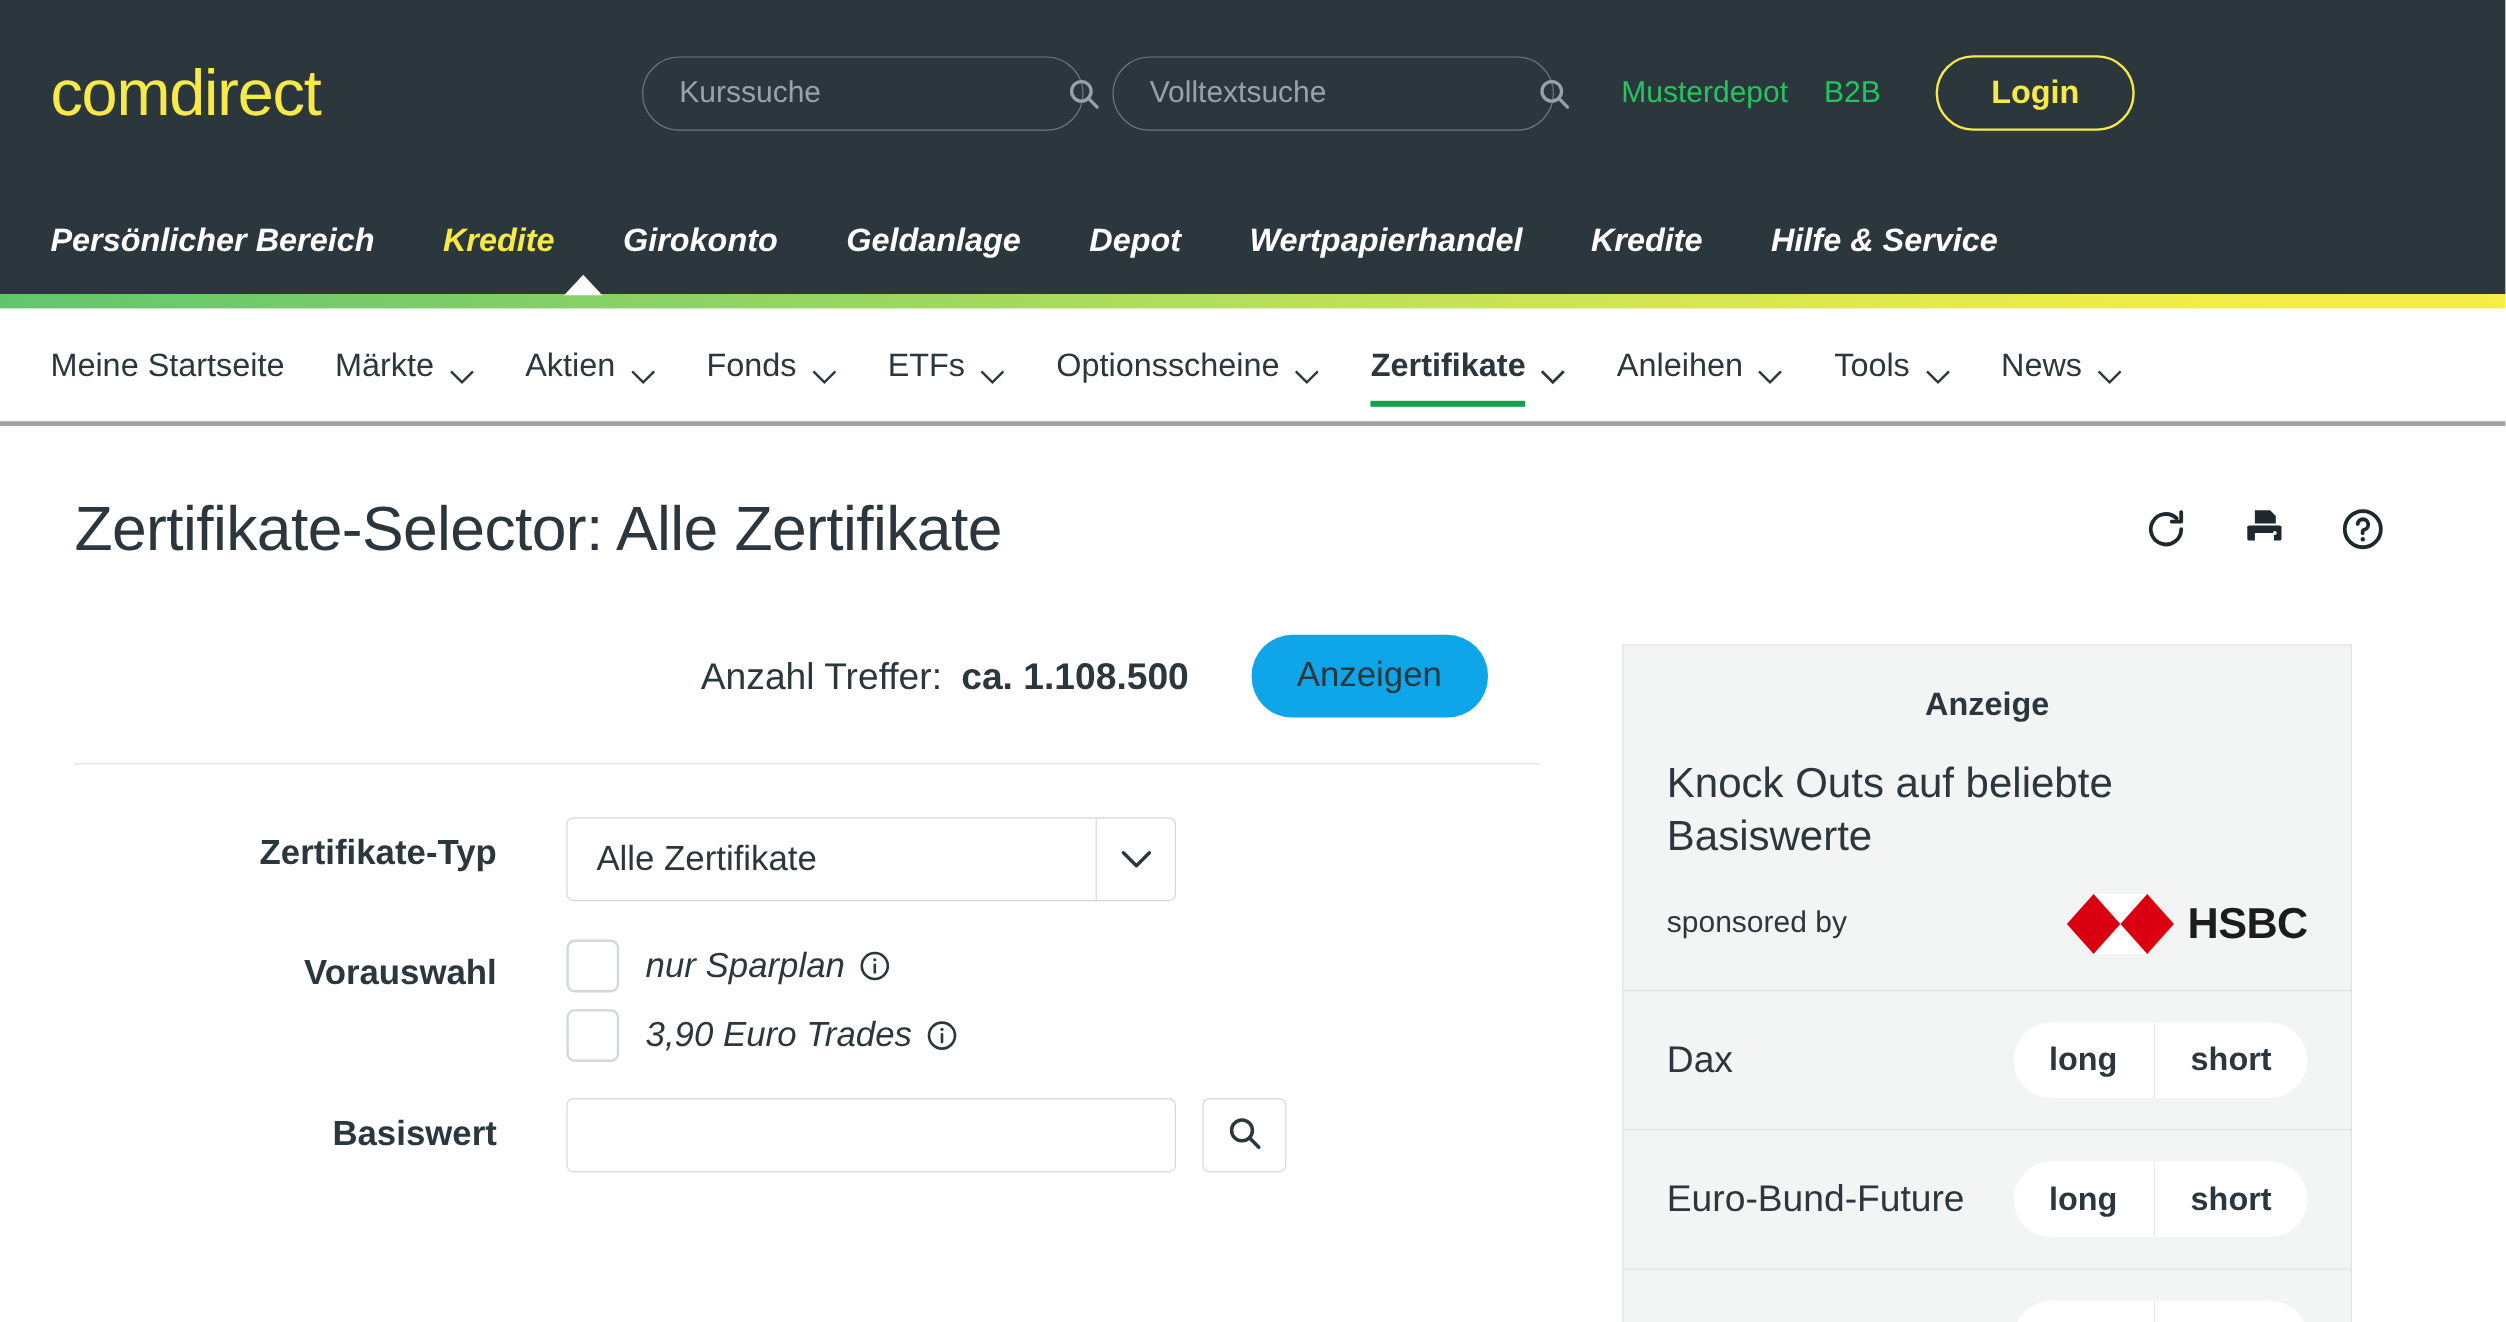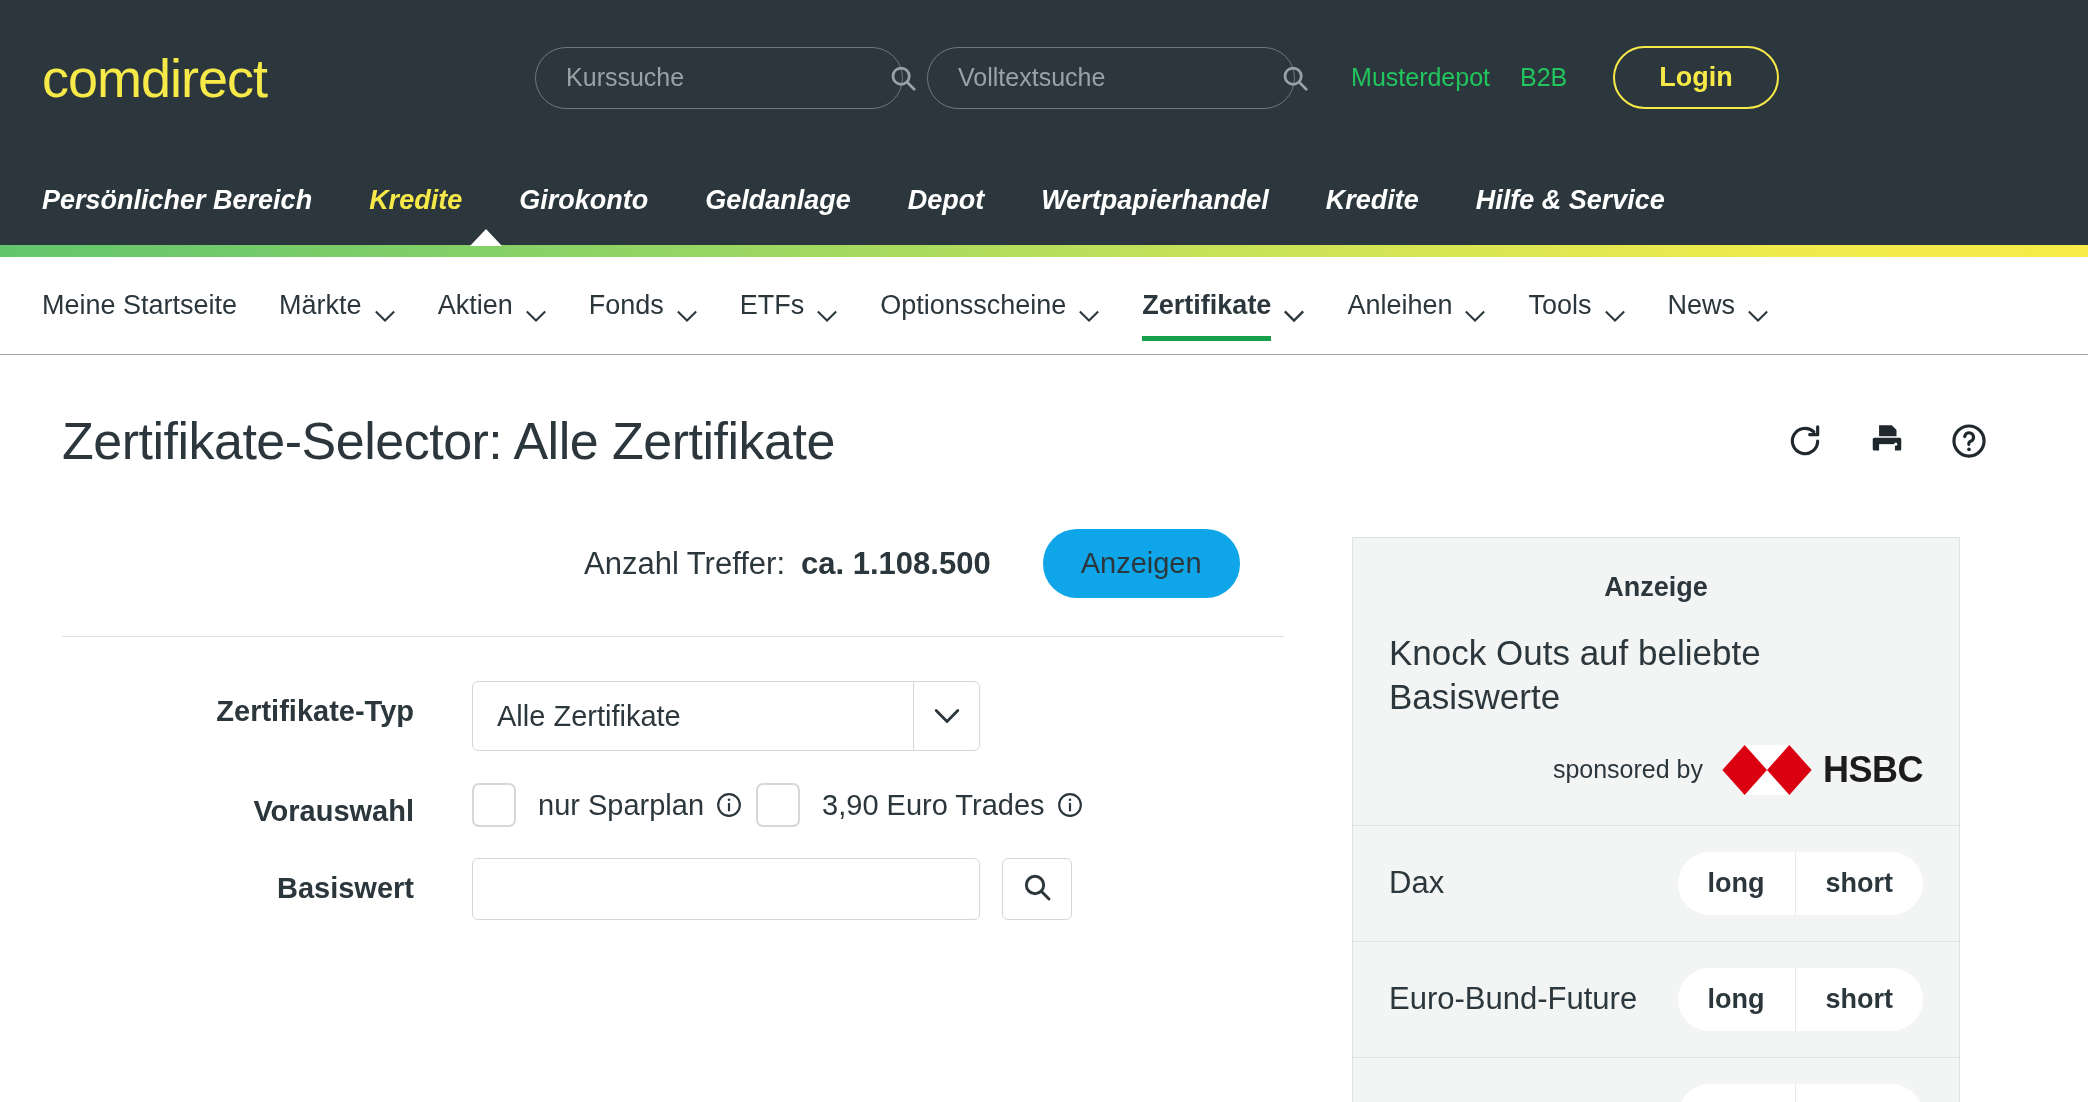--- a/index.html
+++ b/index.html
@@ -112,21 +112,21 @@
     border-bottom: 17px solid #ffffff;
   }
 
   
   .subnav {
     height: 98px;
     background: #ffffff;
     display: flex;
     align-items: center;
     padding: 0 42px;
-    border-bottom: 1px solid #a3a3a3;
+    border-bottom: 4px solid #a3a3a3;
     text-align: center;
   }
   .subnav-item {
     display: flex;
     align-items: center;
     gap: 12px;
     font-size: 27px;
     color: #2b373c;
     margin-right: 42px;
     height: 98px;
@@ -226,21 +226,21 @@
     color: #2b373c;
   }
   .select-box .arrow {
     width: 66px;
     border-left: 1px solid #d4d8da;
     display: flex;
     align-items: center;
     justify-content: center;
   }
 
-  .check-list { display: flex; gap: 14px; padding-top: 2px; }
+  .check-list { display: flex; flex-direction: column; gap: 14px; padding-top: 2px; font-style: italic; }
   .check-item { display: flex; align-items: center; gap: 22px; }
   .cbox {
     width: 44px; height: 44px;
     border: 2px solid #d4d8da;
     border-radius: 7px;
     background: #fff;
     cursor: pointer;
     flex: none;
   }
   .check-label { font-size: 29px; color: #2b373c; display: flex; align-items: center; gap: 12px; }
@@ -270,21 +270,21 @@
 
   
   .ad-panel {
     border: 1px solid #dfe2e3;
     background: #f3f4f4;
     width: 608px;
   }
   .ad-head { padding: 34px 36px 30px 36px; }
   .ad-kicker { font-size: 27px; font-weight: bold; color: #2b373c; margin-bottom: 28px; text-align: center; }
   .ad-title { font-size: 35px; color: #2b373c; line-height: 1.25; margin-bottom: 26px; }
-  .ad-sponsor { display: flex; align-items: center; justify-content: flex-end; gap: 18px; }
+  .ad-sponsor { display: flex; align-items: center; justify-content: space-between; gap: 18px; }
   .ad-sponsor .txt { font-size: 25px; color: #2b373c; }
   .hsbc { display: flex; align-items: center; gap: 10px; }
   .hsbc .mark { width: 92px; height: 50px; }
   .hsbc .word { font-size: 36px; font-weight: bold; color: #1c1c1c; letter-spacing: -0.5px; }
 
   .ad-row {
     display: flex;
     align-items: center;
     justify-content: space-between;
     padding: 26px 36px;

